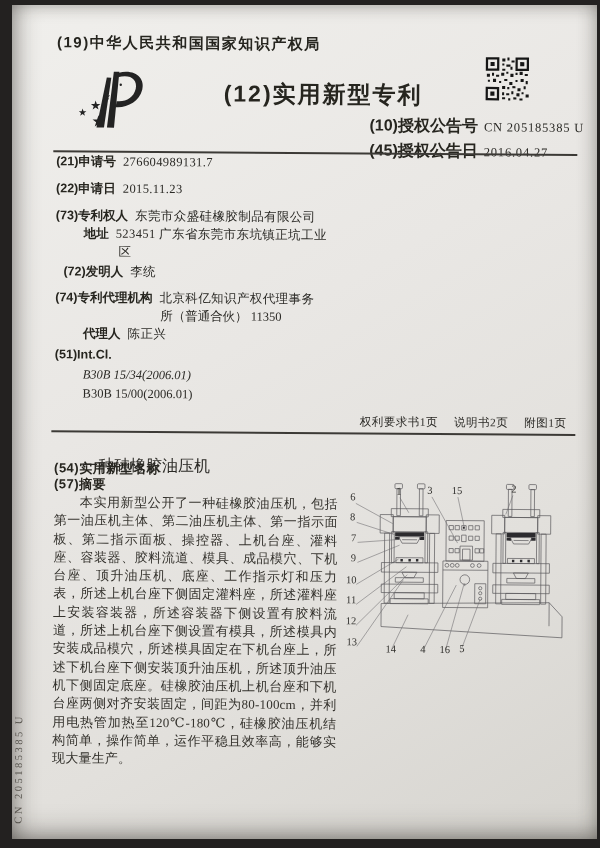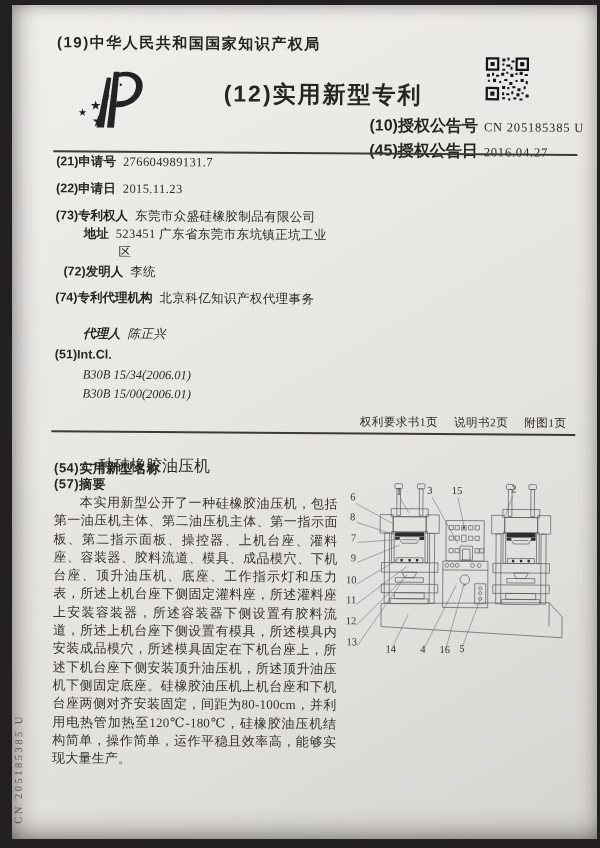--- a/index.html
+++ b/index.html
@@ -147,26 +147,27 @@
     <div class="abs entry" style="left:71px;top:222px;">
       <span class="lbl hei">地址</span><span class="val serif">523451 广东省东莞市东坑镇正坑工业</span>
     </div>
     <div class="abs entry serif" style="left:106px;top:240px;">区</div>
     <div class="abs entry" style="left:43px;top:260px;margin-left:8px;">
       <span class="lbl hei">(72)发明人</span><span class="val serif">李统</span>
     </div>
     <div class="abs entry" style="left:43px;top:286px;">
       <span class="lbl hei">(74)专利代理机构</span><span class="val serif">北京科亿知识产权代理事务</span>
     </div>
-    <div class="abs entry" style="left:71px;top:322px;font-style:italic;">
+    <div class="abs entry serif" style="left:148px;top:304px;">所（普通合伙） 11350</div>
+    <div class="abs entry" style="left:71px;top:322px;">
       <span class="lbl hei">代理人</span><span class="val serif">陈正兴</span>
     </div>
     <div class="abs entry hei" style="left:43px;top:344px;">(51)Int.Cl.</div>
     <div class="abs entry serif" style="left:71px;top:364px;font-style:italic;">B30B 15/34(2006.01)</div>
-    <div class="abs entry serif" style="left:71px;top:383px;font-style:italic;">B30B 15/00(2006.01)</div>
+    <div class="abs entry serif" style="left:71px;top:383px;">B30B 15/00(2006.01)</div>
 
     <div class="abs pages serif">
       <span>权利要求书1页</span><span>说明书2页</span><span>附图1页</span>
     </div>
     <div class="abs rule rule2"></div>
 
     <div class="abs sec-label hei" style="left:43px;top:456px;">(54)实用新型名称</div>
     <div class="abs serif" style="left:71px;top:452px;font-size:16px;">一种硅橡胶油压机</div>
     <div class="abs sec-label hei" style="left:43px;top:472px;">(57)摘要</div>
     <div class="abs abstract serif">本实用新型公开了一种硅橡胶油压机，包括第一油压机主体、第二油压机主体、第一指示面板、第二指示面板、操控器、上机台座、灌料座、容装器、胶料流道、模具、成品模穴、下机台座、顶升油压机、底座、工作指示灯和压力表，所述上机台座下侧固定灌料座，所述灌料座上安装容装器，所述容装器下侧设置有胶料流道，所述上机台座下侧设置有模具，所述模具内安装成品模穴，所述模具固定在下机台座上，所述下机台座下侧安装顶升油压机，所述顶升油压机下侧固定底座。硅橡胶油压机上机台座和下机台座两侧对齐安装固定，间距为80-100cm，并利用电热管加热至120℃-180℃，硅橡胶油压机结构简单，操作简单，运作平稳且效率高，能够实现大量生产。</div>

